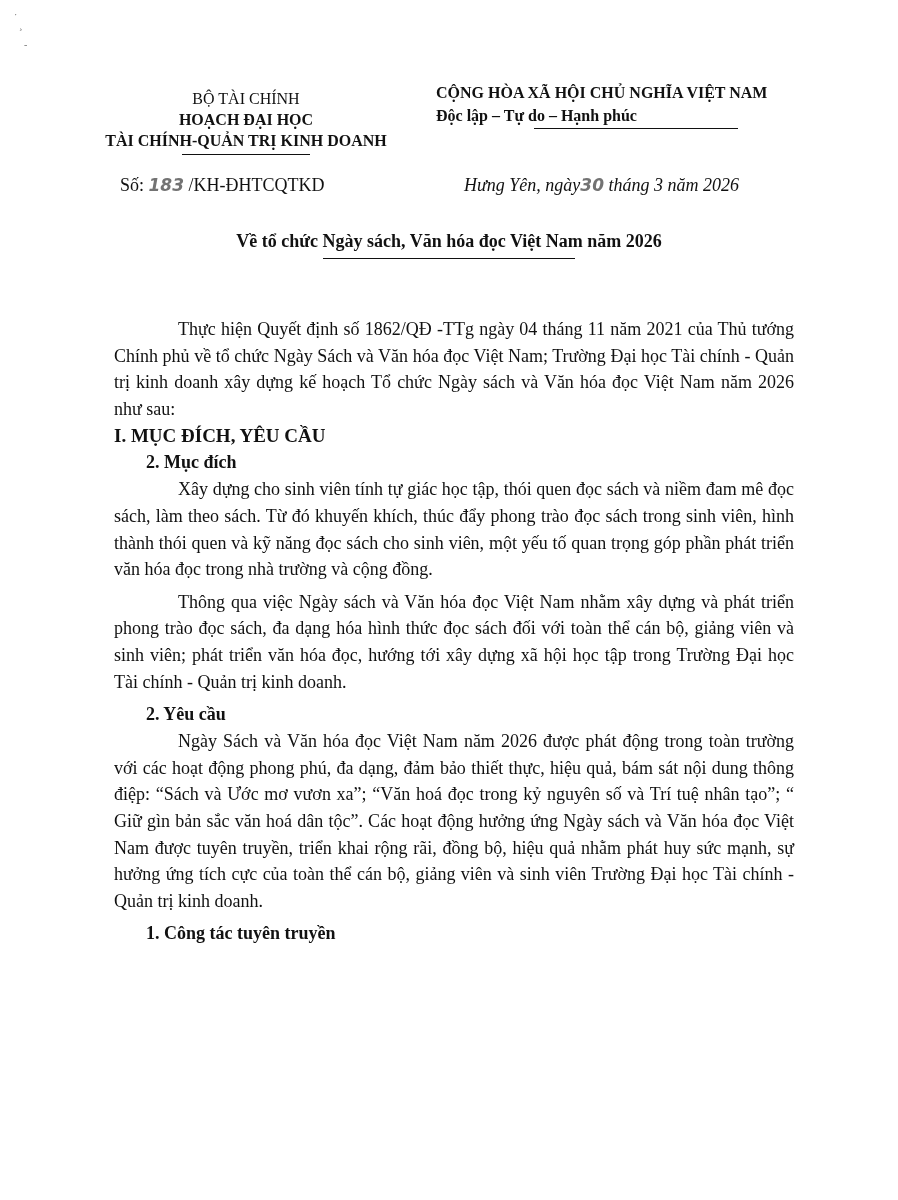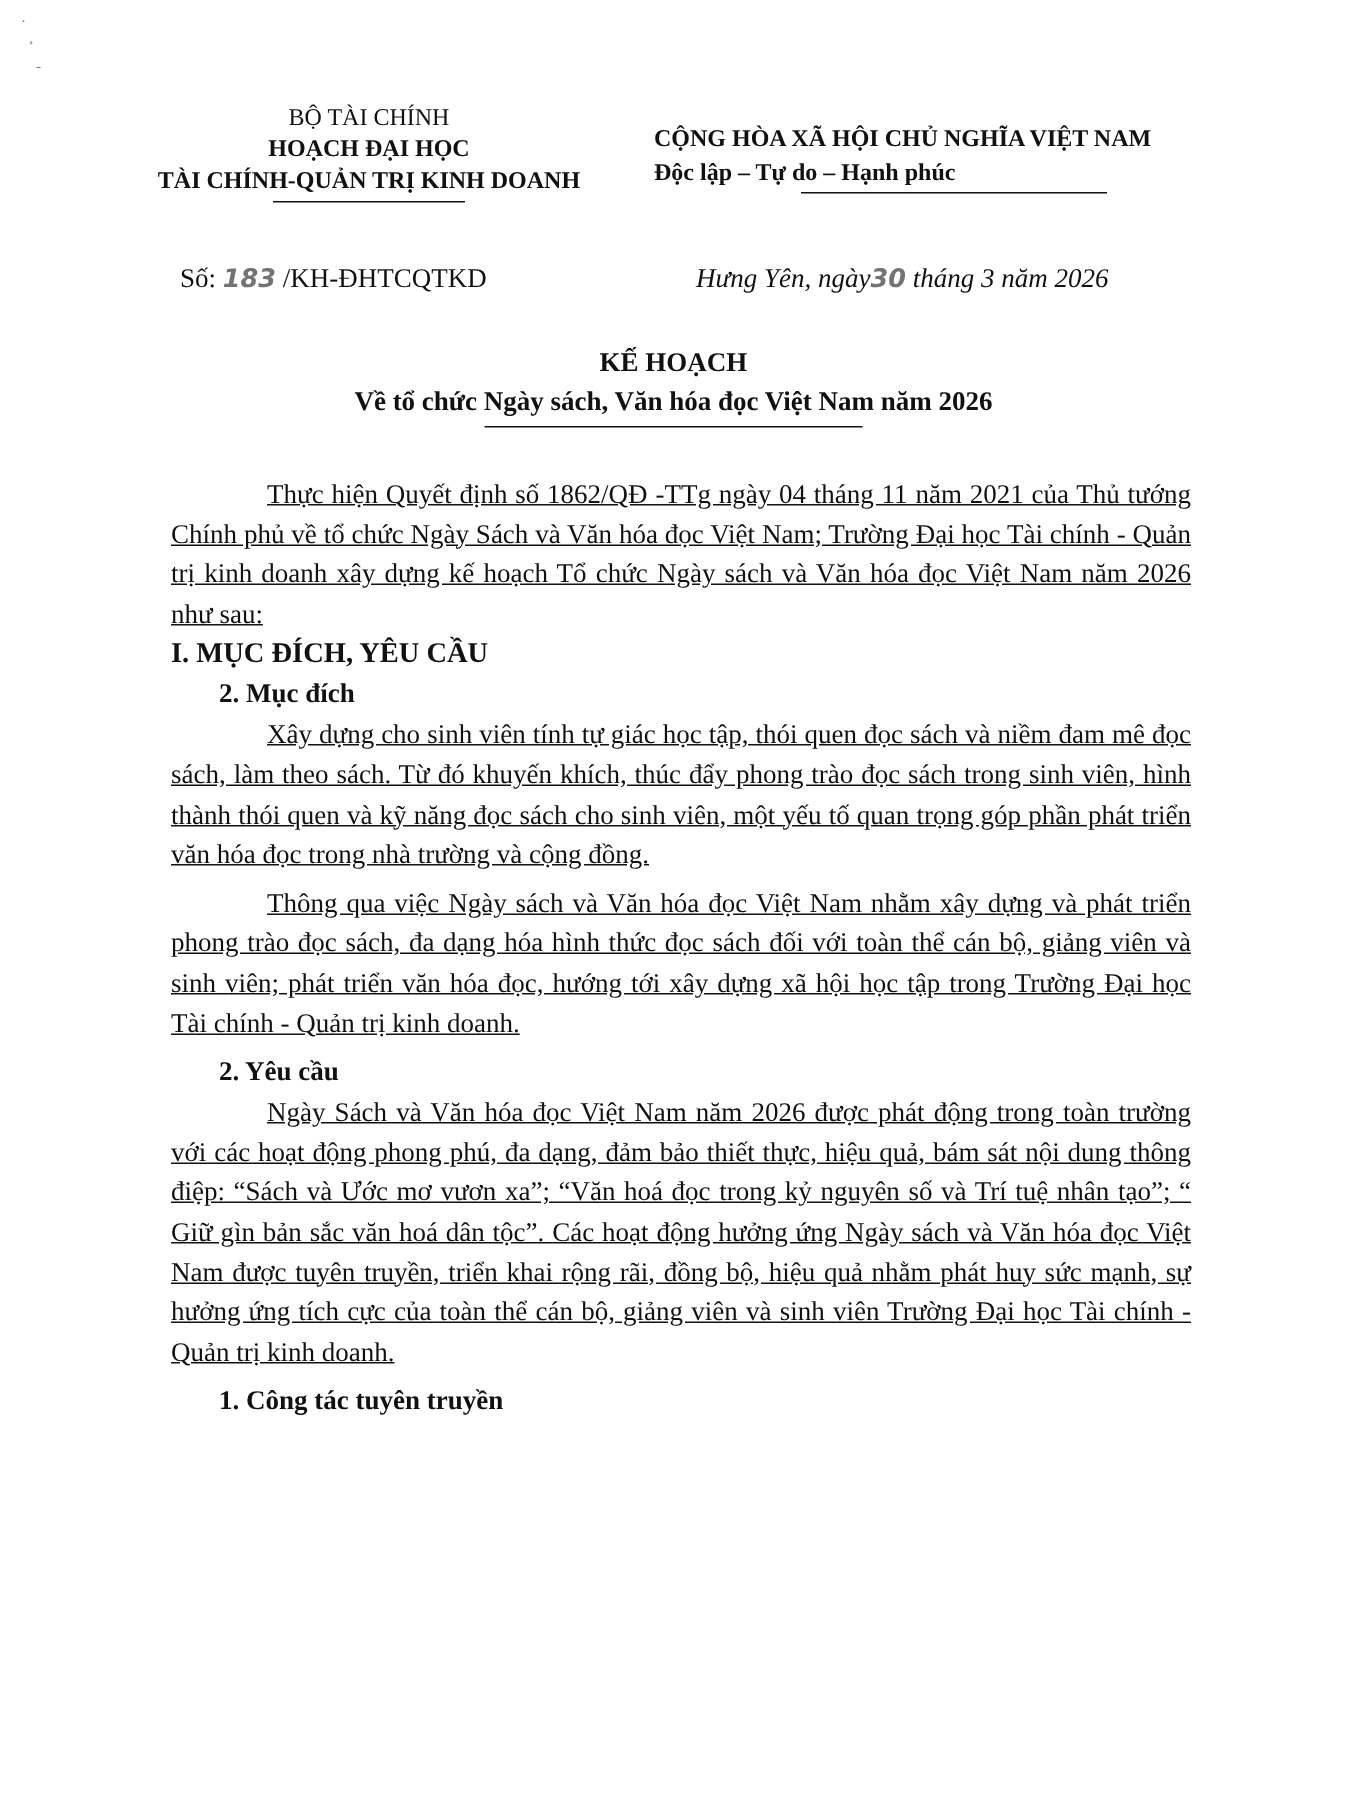--- a/index.html
+++ b/index.html
@@ -4,32 +4,32 @@
 <style>
   html, body { margin: 0; padding: 0; }
   body {
     width: 898px; height: 1200px; overflow: hidden;
     background: #ffffff; color: #111111;
     font-family: "Liberation Serif", "DejaVu Serif", serif;
     position: relative;
   }
   .page { position: absolute; left: 0; top: 0; width: 898px; height: 1200px; }
   .specks { position: absolute; left: 14px; top: 10px; font-size: 10px; color: #777; line-height: 10px; }
-  .hdr-left { position: absolute; left: 76px; top: 68px; width: 340px; text-align: center; font-size: 16px; line-height: 21px; }
+  .hdr-left { position: absolute; left: 76px; top: 88px; width: 340px; text-align: center; font-size: 16px; line-height: 21px; }
   .hdr-left .b { font-weight: bold; }
   .hdr-left .rule { width: 128px; height: 1px; background: #111; margin: 3px auto 0; }
   .hdr-right { position: absolute; left: 436px; top: 81px; width: 400px; text-align: left; font-size: 16px; line-height: 23px; font-weight: bold; }
   .hdr-right .rule { width: 204px; height: 1px; background: #111; margin: 1px auto 0; }
   .num { position: absolute; left: 120px; top: 173px; font-size: 18px; line-height: 24px; }
   .hand { font-family: "DejaVu Sans", sans-serif; font-style: italic; font-weight: bold; color: #737373; font-size: 17px; }
   .date { position: absolute; left: 464px; top: 173px; font-size: 18px; line-height: 24px; font-style: italic; }
   .title { position: absolute; left: 0; top: 228px; width: 898px; text-align: center; font-weight: bold; font-size: 18px; line-height: 26px; }
   .title .rule { width: 252px; height: 1px; background: #111; margin: 4px auto 0; }
   .body { position: absolute; left: 114px; top: 316px; width: 680px; font-size: 18px; line-height: 26.6px; }
-  .body p { margin: 0; text-align: justify; text-indent: 64px; text-decoration: underline; }
+  .body p { margin: 0; text-align: justify; text-indent: 64px; }
   .body p.para { margin-bottom: 6px; }
   .h1 { font-weight: bold; font-size: 19px; line-height: 27px; margin: 0; }
   .h2 { font-weight: bold; font-size: 18px; line-height: 27px; margin: 0 0 0 32px; }
 </style>
 </head>
 <body>
 
 <div class="page">
   <div class="specks">·<br>&nbsp;&nbsp;¸<br><br>&nbsp;&nbsp;&nbsp;&nbsp;-</div>
 
@@ -51,21 +51,20 @@
     <span class="hand">183</span>
     <span>/KH-ĐHTCQTKD</span>
   </div>
 
   <div class="date">
     <span>Hưng Yên, ngày</span><span class="hand">30</span>
     <span>tháng 3 năm 2026</span>
   </div>
 
   <div class="title">
-    <div>KẾ HOẠCH</div>
     <div>Về tổ chức Ngày sách, Văn hóa đọc Việt Nam năm 2026</div>
     <div class="rule"></div>
   </div>
 
   <div class="body">
     <p>Thực hiện Quyết định số 1862/QĐ -TTg  ngày 04 tháng 11 năm 2021 của Thủ tướng Chính phủ về  tổ chức Ngày Sách và Văn hóa đọc Việt Nam; Trường Đại học Tài chính - Quản trị kinh doanh xây dựng kế hoạch Tổ chức Ngày sách và Văn hóa đọc Việt Nam năm 2026 như sau:</p>
 
     <div class="h1">I. MỤC ĐÍCH, YÊU CẦU</div>
     <div class="h2">2. Mục đích</div>
     <p class="para">Xây dựng cho sinh viên tính tự giác học tập, thói quen đọc sách và niềm đam mê đọc sách, làm theo sách. Từ đó khuyến khích, thúc đẩy phong trào đọc sách trong sinh viên, hình thành thói quen và kỹ năng đọc sách cho sinh viên, một yếu tố quan trọng góp phần phát triển văn hóa đọc trong nhà trường và cộng đồng.</p>

